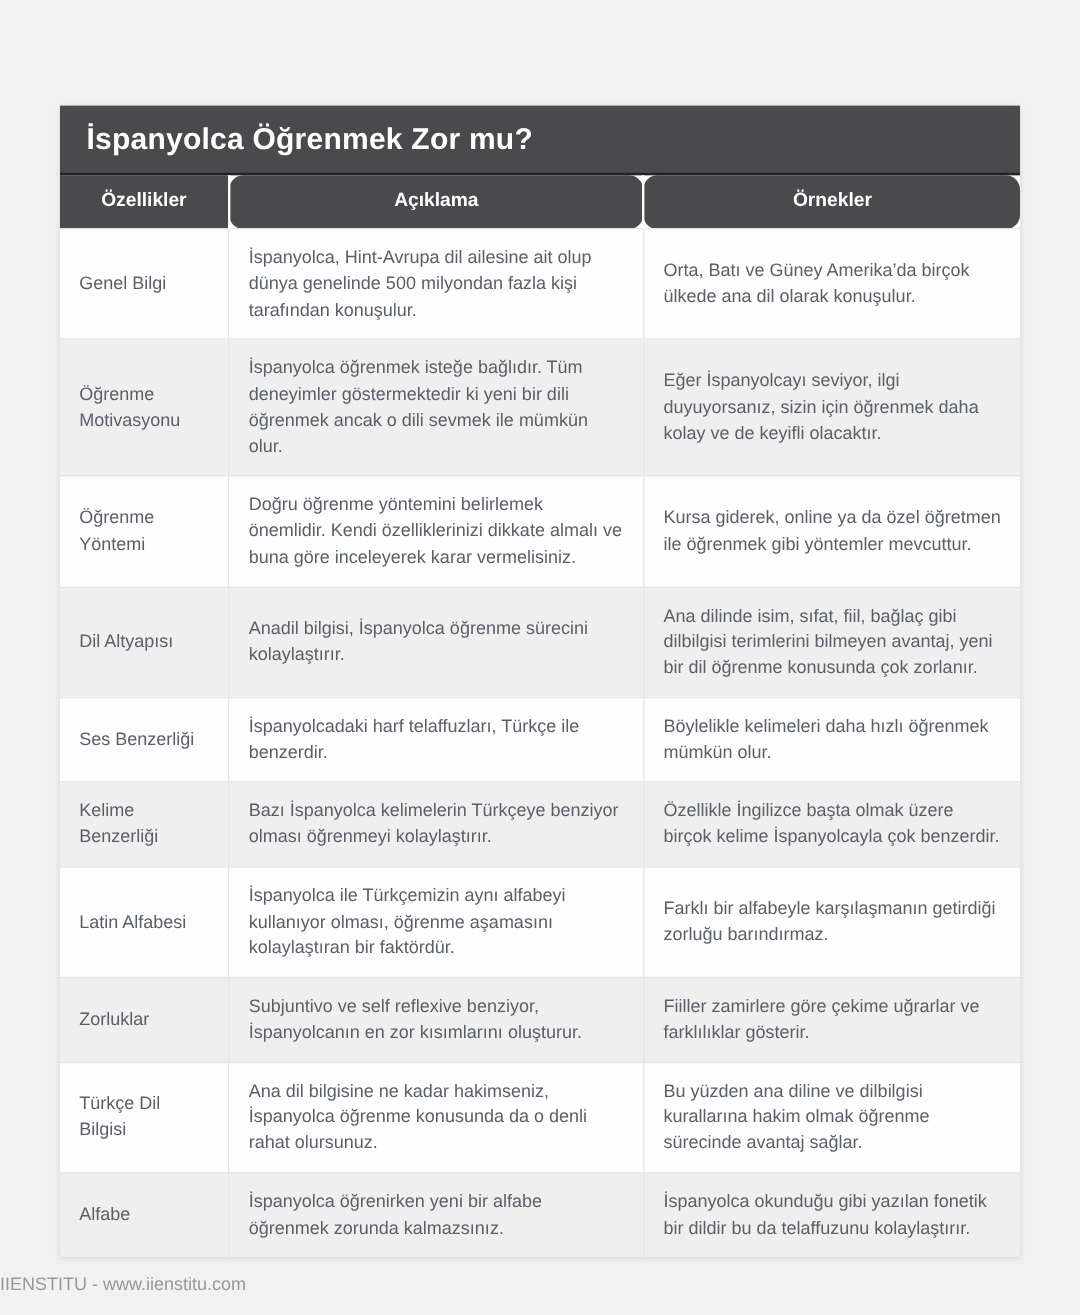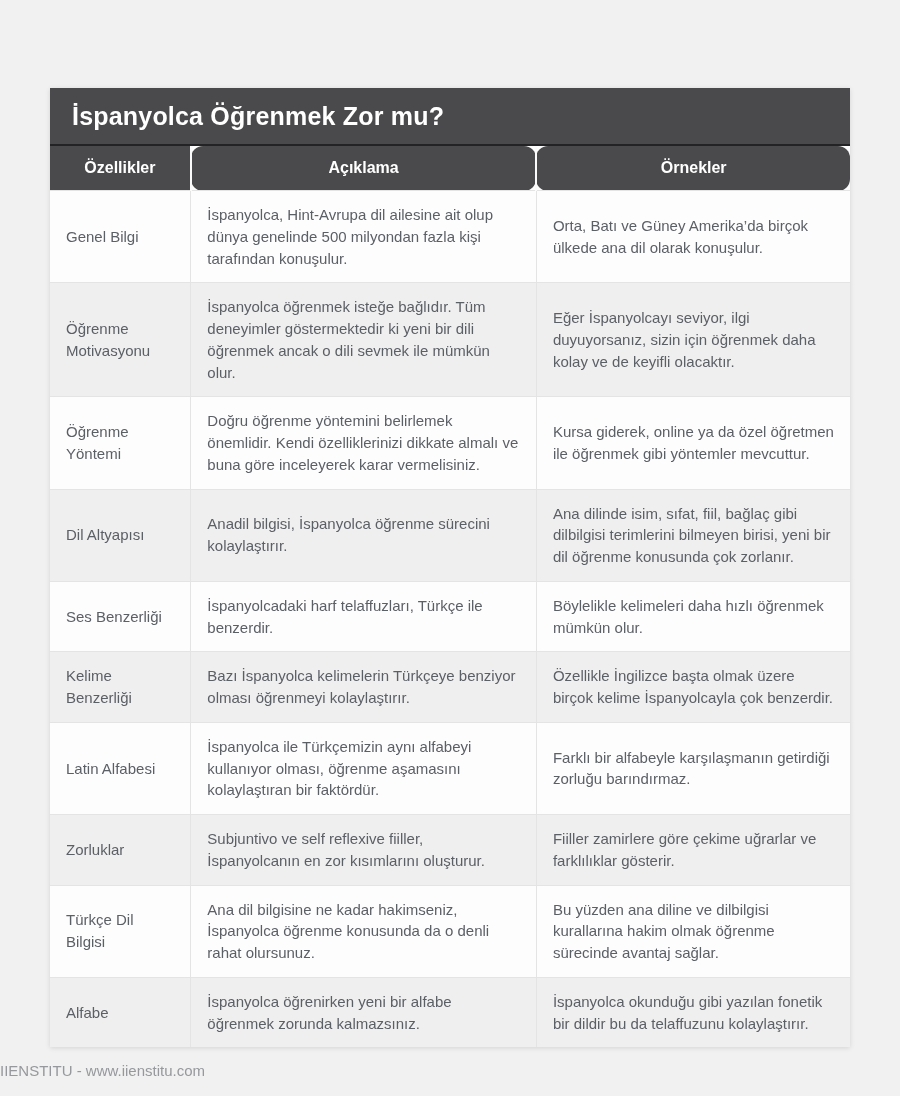--- a/index.html
+++ b/index.html
@@ -96,40 +96,40 @@
     <td>Eğer İspanyolcayı seviyor, ilgi duyuyorsanız, sizin için öğrenmek daha kolay ve de keyifli olacaktır.</td>
   </tr>
           <tr>
     <td>Öğrenme Yöntemi</td>
     <td>Doğru öğrenme yöntemini belirlemek önemlidir. Kendi özelliklerinizi dikkate almalı ve buna göre inceleyerek karar vermelisiniz.</td>
     <td>Kursa giderek, online ya da özel öğretmen ile öğrenmek gibi yöntemler mevcuttur.</td>
   </tr>
           <tr>
     <td>Dil Altyapısı</td>
     <td>Anadil bilgisi, İspanyolca öğrenme sürecini kolaylaştırır.</td>
-    <td>Ana dilinde isim, sıfat, fiil, bağlaç gibi dilbilgisi terimlerini bilmeyen birisi, yeni bir dil öğrenme konusunda çok zorlanır.</td>
+    <td>Ana dilinde isim, sıfat, fiil, bağlaç gibi dilbilgisi terimlerini bilmeyen avantaj, yeni bir dil öğrenme konusunda çok zorlanır.</td>
   </tr>
           <tr>
     <td>Ses Benzerliği</td>
     <td>İspanyolcadaki harf telaffuzları, Türkçe ile benzerdir.</td>
     <td>Böylelikle kelimeleri daha hızlı öğrenmek mümkün olur.</td>
   </tr>
           <tr>
     <td>Kelime Benzerliği</td>
     <td>Bazı İspanyolca kelimelerin Türkçeye benziyor olması öğrenmeyi kolaylaştırır.</td>
     <td>Özellikle İngilizce başta olmak üzere birçok kelime İspanyolcayla çok benzerdir.</td>
   </tr>
           <tr>
     <td>Latin Alfabesi</td>
     <td>İspanyolca ile Türkçemizin aynı alfabeyi kullanıyor olması, öğrenme aşamasını kolaylaştıran bir faktördür.</td>
     <td>Farklı bir alfabeyle karşılaşmanın getirdiği zorluğu barındırmaz.</td>
   </tr>
           <tr>
     <td>Zorluklar</td>
-    <td>Subjuntivo ve self reflexive fiiller, İspanyolcanın en zor kısımlarını oluşturur.</td>
+    <td>Subjuntivo ve self reflexive benziyor, İspanyolcanın en zor kısımlarını oluşturur.</td>
     <td>Fiiller zamirlere göre çekime uğrarlar ve farklılıklar gösterir.</td>
   </tr>
           <tr>
     <td>Türkçe Dil Bilgisi</td>
     <td>Ana dil bilgisine ne kadar hakimseniz, İspanyolca öğrenme konusunda da o denli rahat olursunuz.</td>
     <td>Bu yüzden ana diline ve dilbilgisi kurallarına hakim olmak öğrenme sürecinde avantaj sağlar.</td>
   </tr>
           <tr>
     <td>Alfabe</td>
     <td>İspanyolca öğrenirken yeni bir alfabe öğrenmek zorunda kalmazsınız.</td>

